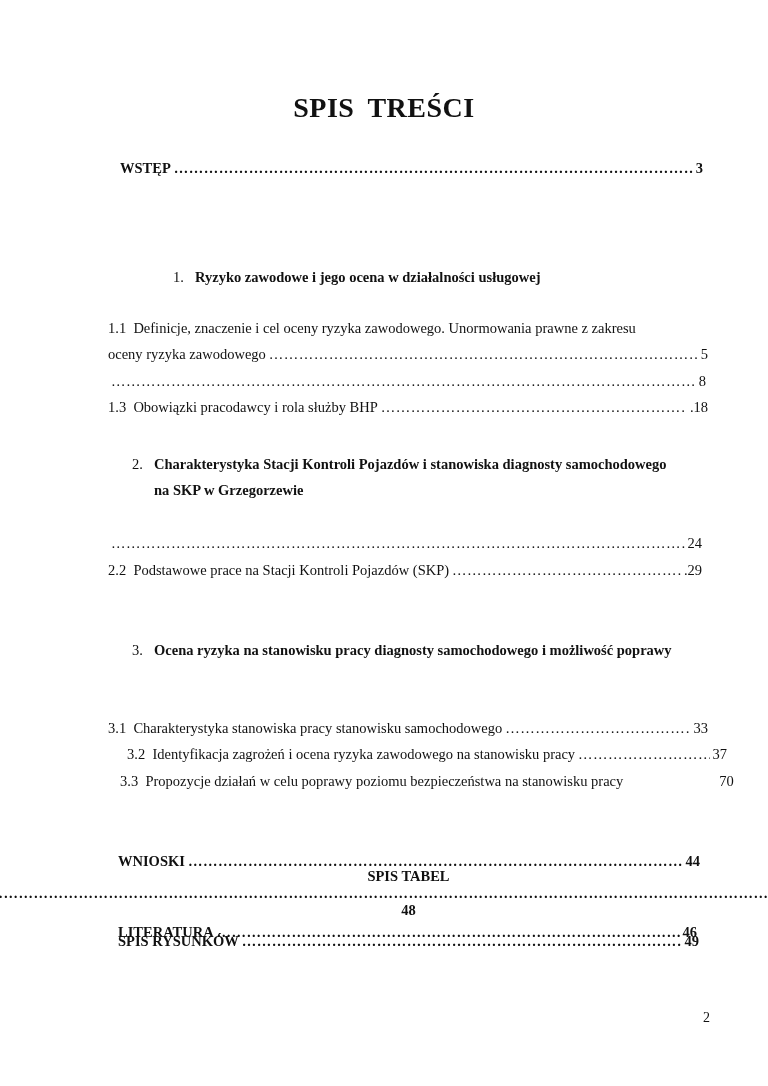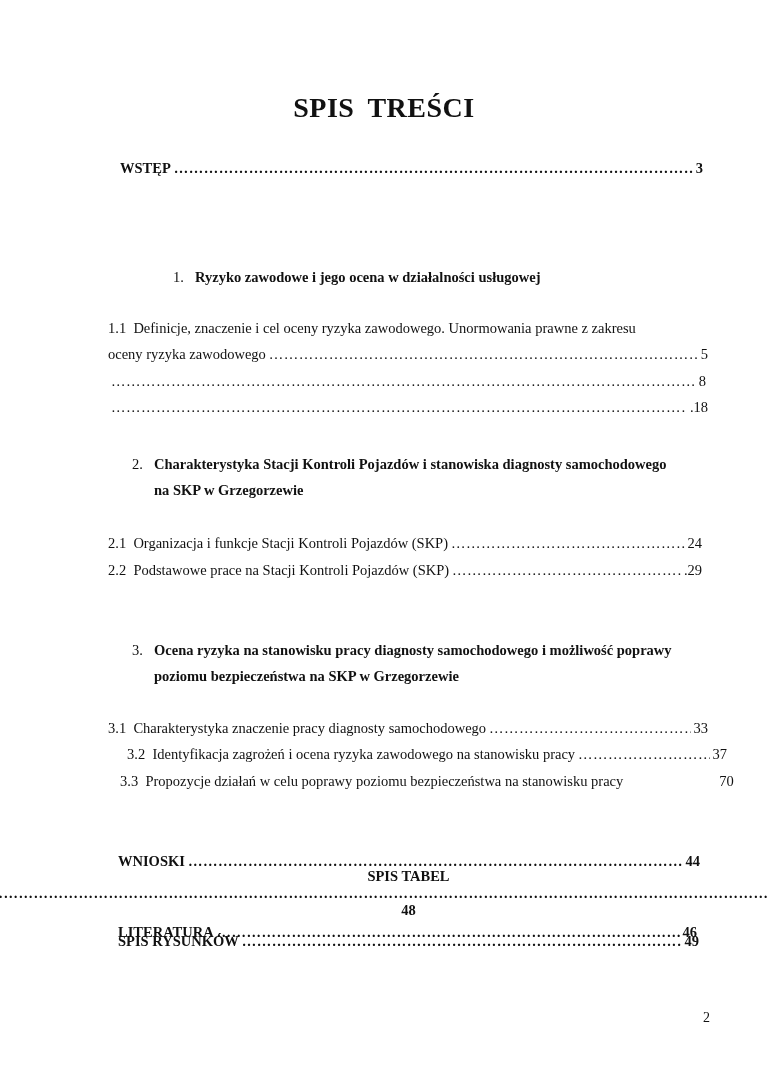--- a/index.html
+++ b/index.html
@@ -50,47 +50,46 @@
 <div class="row" style="top:346px; left:108px; width:600px;">
   <span class="label">oceny ryzyka zawodowego</span>
   <span class="dots"></span>
   <span class="page">5</span>
 </div>
 <div class="row" style="top:373px; left:108px; width:598px;">
   <span class="dots"></span>
   <span class="page">8</span>
 </div>
 <div class="row" style="top:399px; left:108px; width:600px;">
+  <span class="label"><span>1.3</span>&nbsp;&nbsp;<span>Obowiązki pracodawcy i rola służby BHP</span></span>
   <span class="dots"></span>
   <span class="page">.18</span>
 </div>
 
 <div class="chapter" style="top:451px; left:132px;">
   <span class="num">2.</span><span>Charakterystyka Stacji Kontroli Pojazdów i stanowiska diagnosty samochodowego</span>
   <span class="cont">na SKP w Grzegorzewie</span>
 </div>
 
 <div class="row" style="top:535px; left:108px; width:594px;">
-  <span class="label"><span>2.1</span>&nbsp;&nbsp;<span>Organizacja i funkcje Stacji Kontroli Pojazdów (SKP)</span></span>
   <span class="dots"></span>
   <span class="page">24</span>
 </div>
 <div class="row" style="top:562px; left:108px; width:594px;">
   <span class="label"><span>2.2</span>&nbsp;&nbsp;<span>Podstawowe prace na Stacji Kontroli Pojazdów (SKP)</span></span>
   <span class="dots"></span>
   <span class="page">.29</span>
 </div>
 
 <div class="chapter" style="top:637px; left:132px;">
   <span class="num">3.</span><span>Ocena ryzyka na stanowisku pracy diagnosty samochodowego i możliwość poprawy</span>
-  <span class="cont">poziomu bezpieczeństwa na SKP w Grzegorzewie</span>
 </div>
 
 <div class="row" style="top:720px; left:108px; width:600px;">
-  <span class="label"><span>3.1</span>&nbsp;&nbsp;<span>Charakterystyka znaczenie pracy diagnosty samochodowego</span></span>
+  <span class="label"><span>3.1</span>&nbsp;&nbsp;<span>Charakterystyka stanowiska pracy stanowisku samochodowego</span></span>
   <span class="dots"></span>
   <span class="page">33</span>
 </div>
 <div class="row" style="top:746px; left:108px; width:600px;margin-left:19px;">
   <span class="label"><span>3.2</span>&nbsp;&nbsp;<span>Identyfikacja zagrożeń i ocena ryzyka zawodowego na stanowisku pracy</span></span>
   <span class="dots"></span>
   <span class="page">37</span>
 </div>
 <div class="row" style="top:773px; left:120px; width:600px;gap:45px;">
   <span class="label"><span>3.3</span>&nbsp;&nbsp;<span>Propozycje działań w celu poprawy poziomu bezpieczeństwa na stanowisku pracy</span></span>

